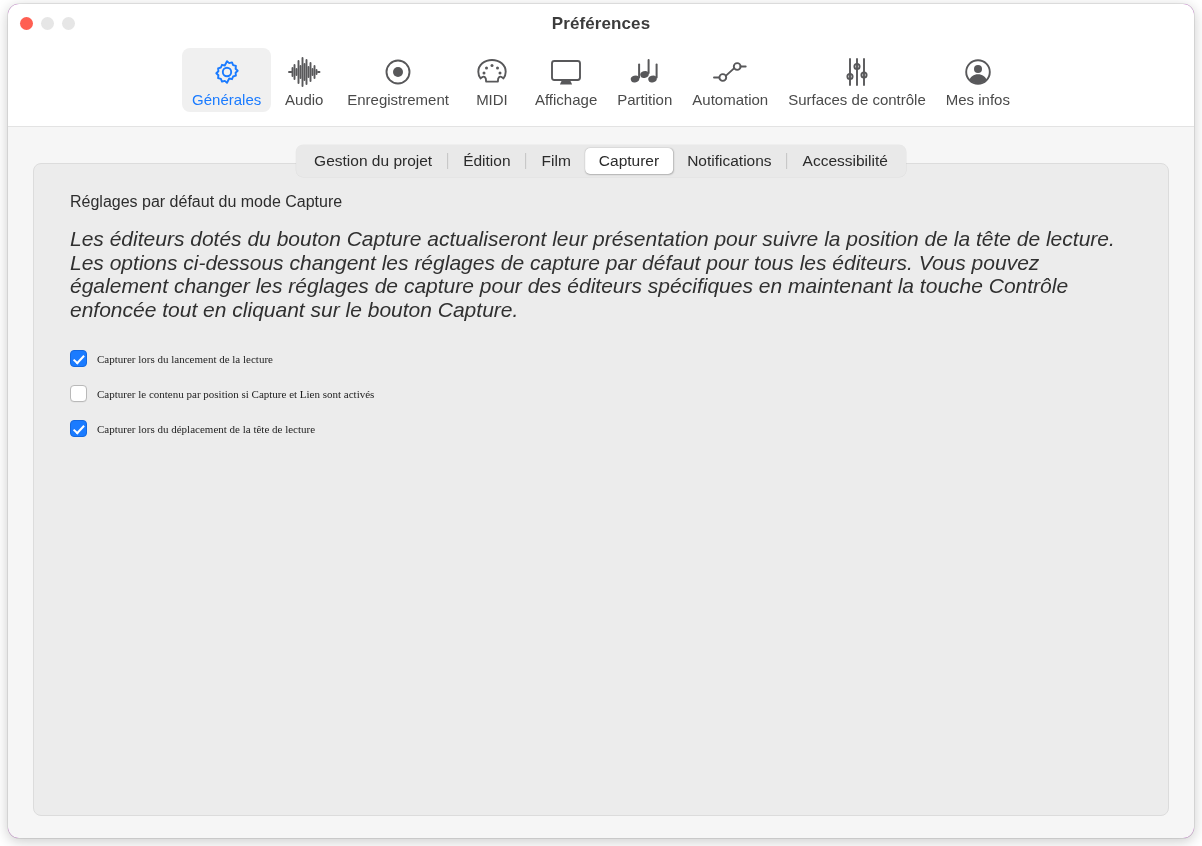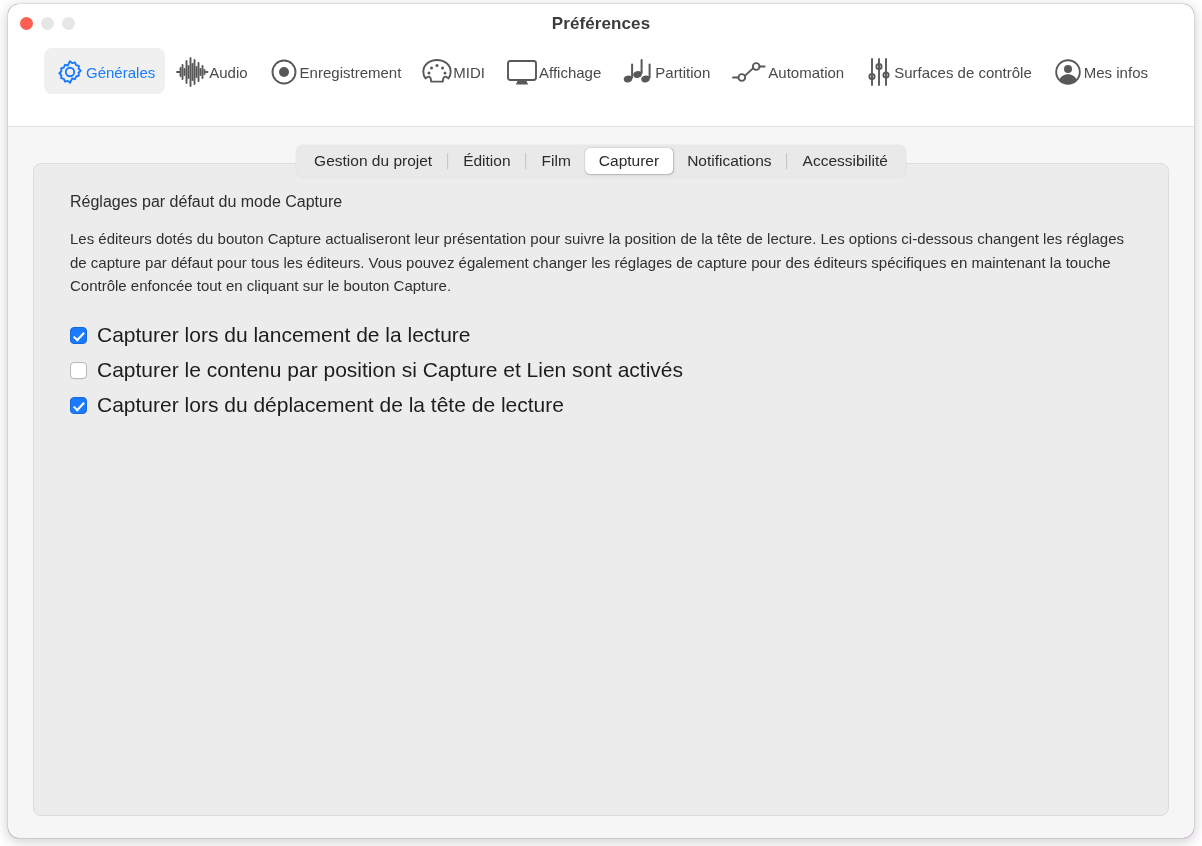--- a/index.html
+++ b/index.html
@@ -68,21 +68,21 @@
     background: #ffffff;
     border-bottom: 1px solid #e3e3e3;
     display: flex;
     align-items: flex-start;
     justify-content: center;
     padding: 0 14px;
     box-sizing: border-box;
   }
   .tb-item {
     display: flex;
-    flex-direction: row;
+    flex-direction: column;
     align-items: center;
     justify-content: flex-start;
     padding: 6px 10px 4px 10px;
     border-radius: 8px;
     cursor: default;
     min-width: 46px;
   }
   .tb-item.selected {
     background: #f0f0f0;
   }
@@ -165,25 +165,26 @@
   #panel-inner {
     padding: 0 36px;
   }
   #section-title {
     font-size: 16px;
     color: #2d2d2d;
     margin: 0 0 16px 0;
     font-weight: normal;
   }
   #section-desc {
-    font-size: 15px;
+    font-size: 21px;
     color: #303030;
     line-height: 23.5px;
     margin: 0 0 20px 0;
     max-width: 1072px;
+    font-style: italic;
   }
 
   .check-row {
     display: flex;
     align-items: center;
     height: 35px;
   }
   .cbox {
     width: 17px;
     height: 17px;
@@ -208,23 +209,24 @@
     position: absolute;
     left: 5.2px;
     top: 2.3px;
     width: 4.2px;
     height: 8.6px;
     border: solid #ffffff;
     border-width: 0 2.1px 2.1px 0;
     transform: rotate(43deg);
   }
   .check-label {
-    font-size: 21px;
+    font-size: 11px;
     color: #1d1d1d;
     white-space: nowrap;
+    font-family: Liberation Serif, serif;
   }
 </style>
 </head>
 <body>
 
 <div id="window">
 
   <div id="titlebar">
     <div id="traffic">
       <div class="light close"></div>

